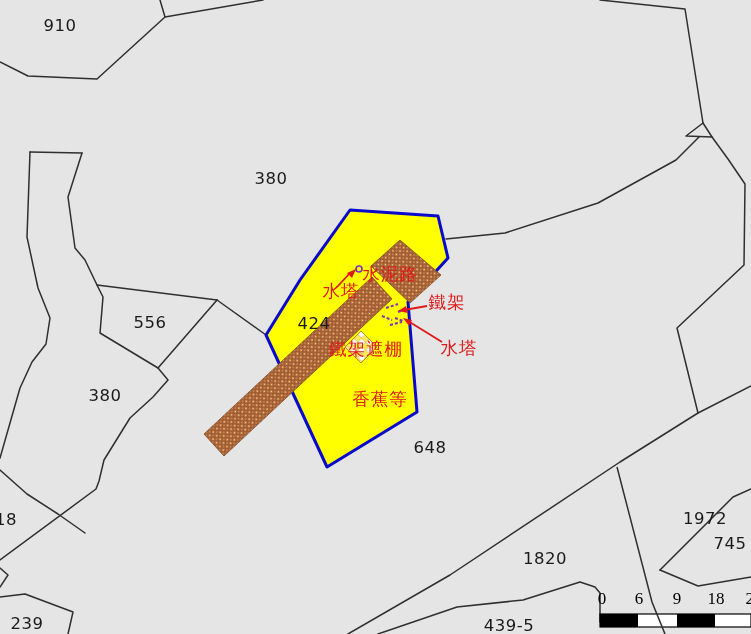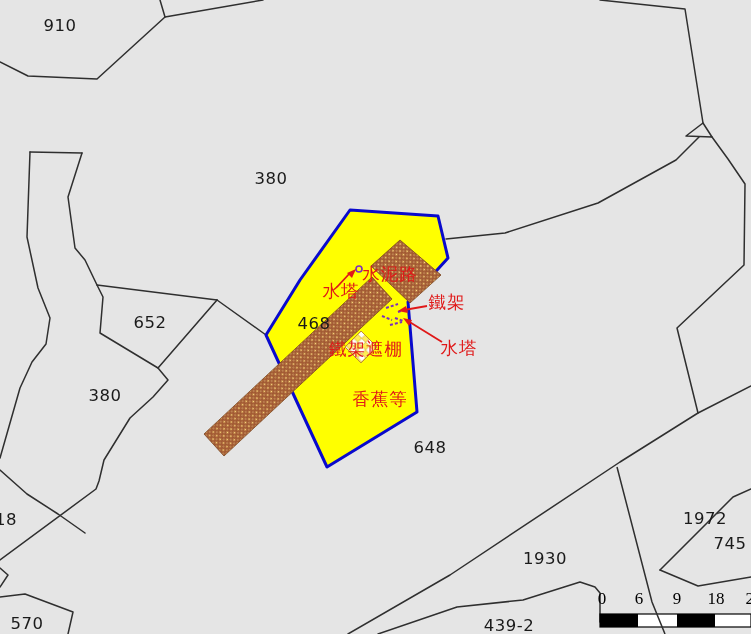--- a/index.html
+++ b/index.html
@@ -105,29 +105,29 @@
       <rect x="600" y="614" width="151" height="13" fill="#ffffff" stroke="#000" stroke-width="1.2"></rect>
       <rect x="600" y="614" width="38" height="13" fill="#000"></rect>
       <rect x="677" y="614" width="38" height="13" fill="#000"></rect>
     </g>
 
     <path d="M617,467 L652,602 L665,634" fill="none" stroke="#2f2f2f" stroke-width="1.5"></path>
   </svg>
 
   <div class="lbl" style="left:60px;top:25px">910</div>
   <div class="lbl" style="left:271px;top:178px">380</div>
-  <div class="lbl" style="left:150px;top:322px">652</div>
-  <div class="lbl" style="left:314px;top:323px">468</div>
+  <div class="lbl" style="left:150px;top:322px">556</div>
+  <div class="lbl" style="left:314px;top:323px">424</div>
   <div class="lbl" style="left:105px;top:395px">380</div>
   <div class="lbl" style="left:430px;top:447px">648</div>
-  <div class="lbl" style="left:545px;top:558px">1930</div>
+  <div class="lbl" style="left:545px;top:558px">1820</div>
   <div class="lbl" style="left:705px;top:518px">1972</div>
   <div class="lbl" style="left:730px;top:543px">745</div>
-  <div class="lbl" style="left:509px;top:625px">439-2</div>
-  <div class="lbl" style="left:27px;top:623px">570</div>
+  <div class="lbl" style="left:509px;top:625px">439-5</div>
+  <div class="lbl" style="left:27px;top:623px">239</div>
   <div class="lbl" style="left:6px;top:519px">18</div>
 
   <div class="lbl red" style="left:390px;top:274px">水泥路</div>
   <div class="lbl red" style="left:341px;top:291px">水塔</div>
   <div class="lbl red" style="left:447px;top:302px">鐵架</div>
   <div class="lbl red" style="left:459px;top:348px">水塔</div>
   <div class="lbl red" style="left:366px;top:349px">鐵架遮棚</div>
   <div class="lbl red" style="left:380px;top:399px">香蕉等</div>
 
   <div class="tick" style="left:602px;top:599px">0</div>

